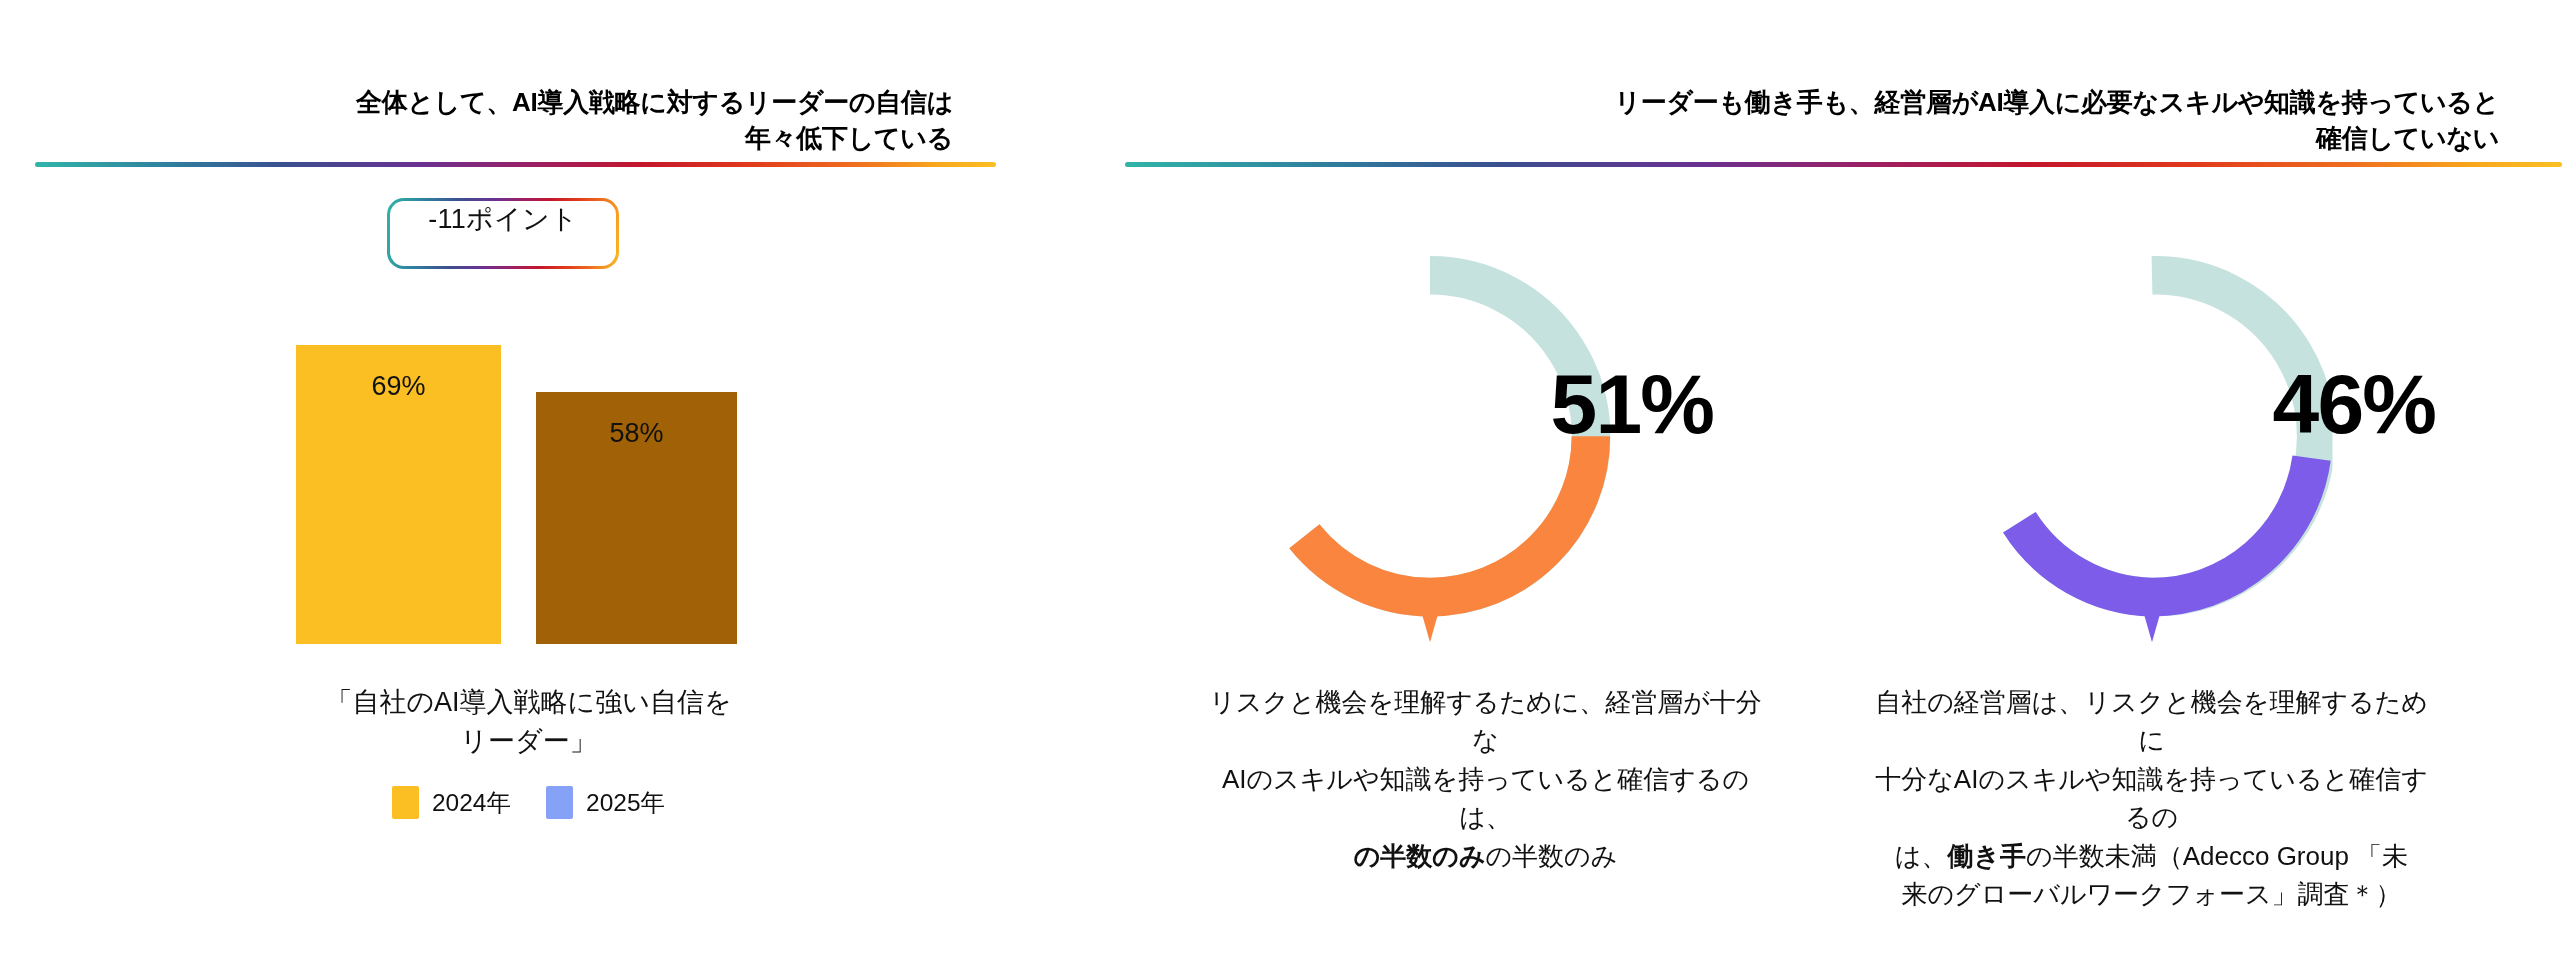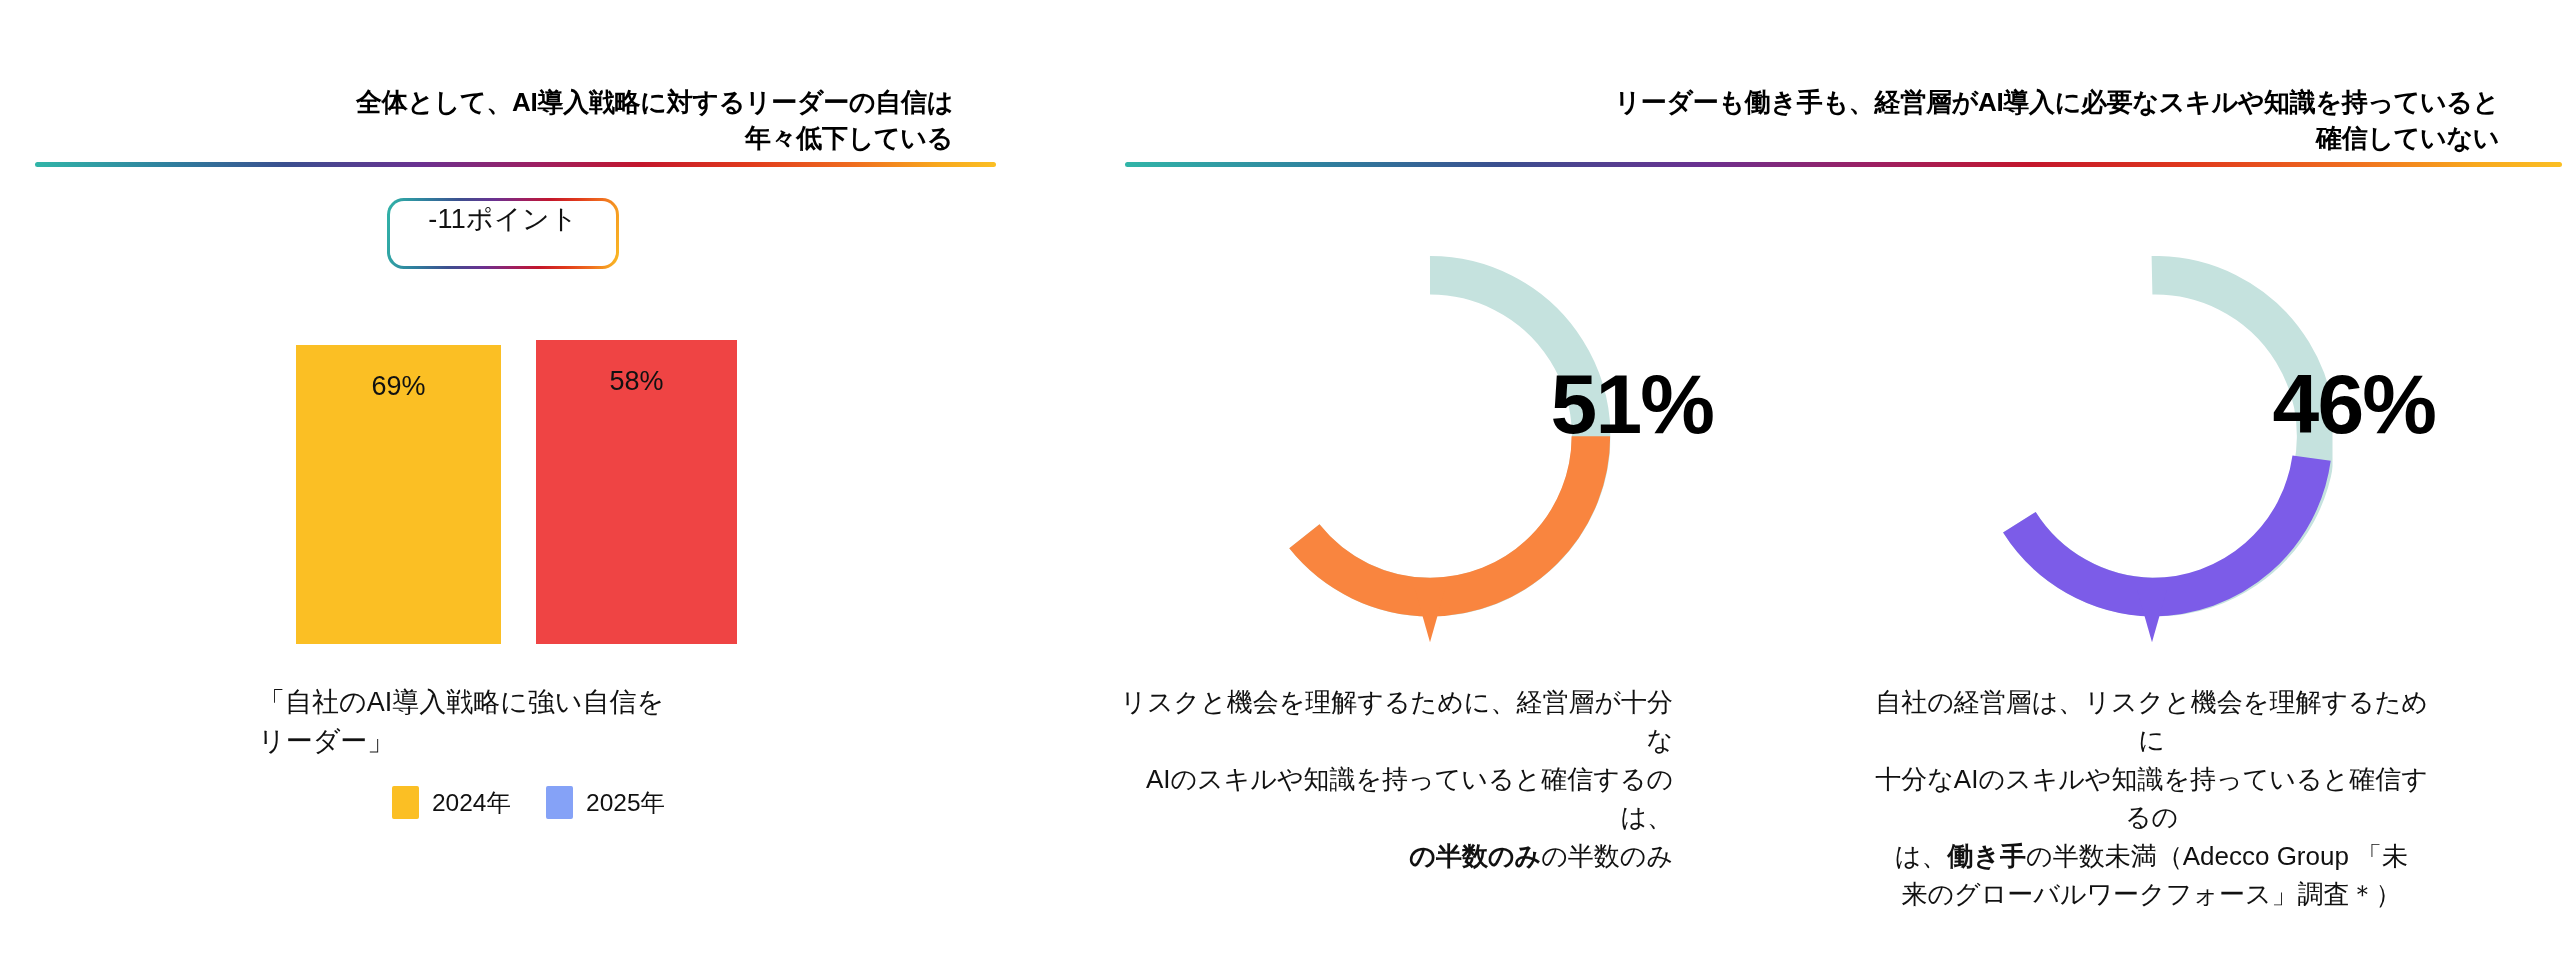--- a/index.html
+++ b/index.html
@@ -75,26 +75,26 @@
 
   
   .bars{position:absolute;left:296px;top:345px;width:464px;height:299px;padding-left:20px;}
   .bar{position:absolute;bottom:0;}
   .bar .bar-label{
     position:absolute;left:0;right:0;text-align:center;
     font-size:27px;color:#111;
   }
   .bar-2024{left:0;width:205px;height:299px;background:#fbbf24;}
   .bar-2024 .bar-label{top:26px;}
-  .bar-2025{left:240px;width:201px;height:304px;background:#ef4444;}
+  .bar-2025{left:240px;width:201px;height:252px;background:#a16207;}
   .bar-2025 .bar-label{top:26px;}
 
   .bar-caption{
     position:absolute;left:258px;width:541px;top:683px;
-    text-align:left;font-size:27px;line-height:1.45;color:#111;
+    text-align:center;font-size:27px;line-height:1.45;color:#111;
   }
   .legend{
     position:absolute;left:258px;width:541px;top:786px;
     display:flex;justify-content:center;align-items:flex-end;gap:35px;
   }
   .legend-item{display:flex;align-items:center;gap:13px;}
   .legend-swatch{width:27px;height:33px;border-radius:1.9px;}
   .legend-label{font-size:24.5px;color:#111;}
 
   
@@ -178,21 +178,21 @@
         <path d="M 280 30 A 250 250 0 1 1 84.8 435.6" fill="none" stroke="#c5e2de" stroke-width="60"></path>
 
         <path d="M 84.8 435.6 A 250 250 0 0 0 280 530 A 250 250 0 0 0 530 280" fill="none" stroke="#f9853f" stroke-width="60"></path>
 
         <polygon points="256,516 304,516 280,600" fill="#f9853f"></polygon>
       </svg>
       <div class="donut-center">51%</div>
     </div>
   </div>
 
-  <div class="donut-caption" style="left:1106px;text-align:right;">
+  <div class="donut-caption" style="left:1202px;">
     <span>リスクと機会を理解するために、経営層が十分な</span><br>
     <span>AIのスキルや知識を持っていると確信するのは、</span><br>
     <b>の半数のみ</b><span>の半数のみ</span>
   </div>
 
   <div class="donut-block donut-block-b">
     <div class="donut-holder">
       <svg class="donut-svg" width="361" height="399" viewBox="0 0 560 620">
 
         <path d="M 280 30 A 250 250 0 1 1 73.9 413.7" fill="none" stroke="#c5e2de" stroke-width="60"></path>

